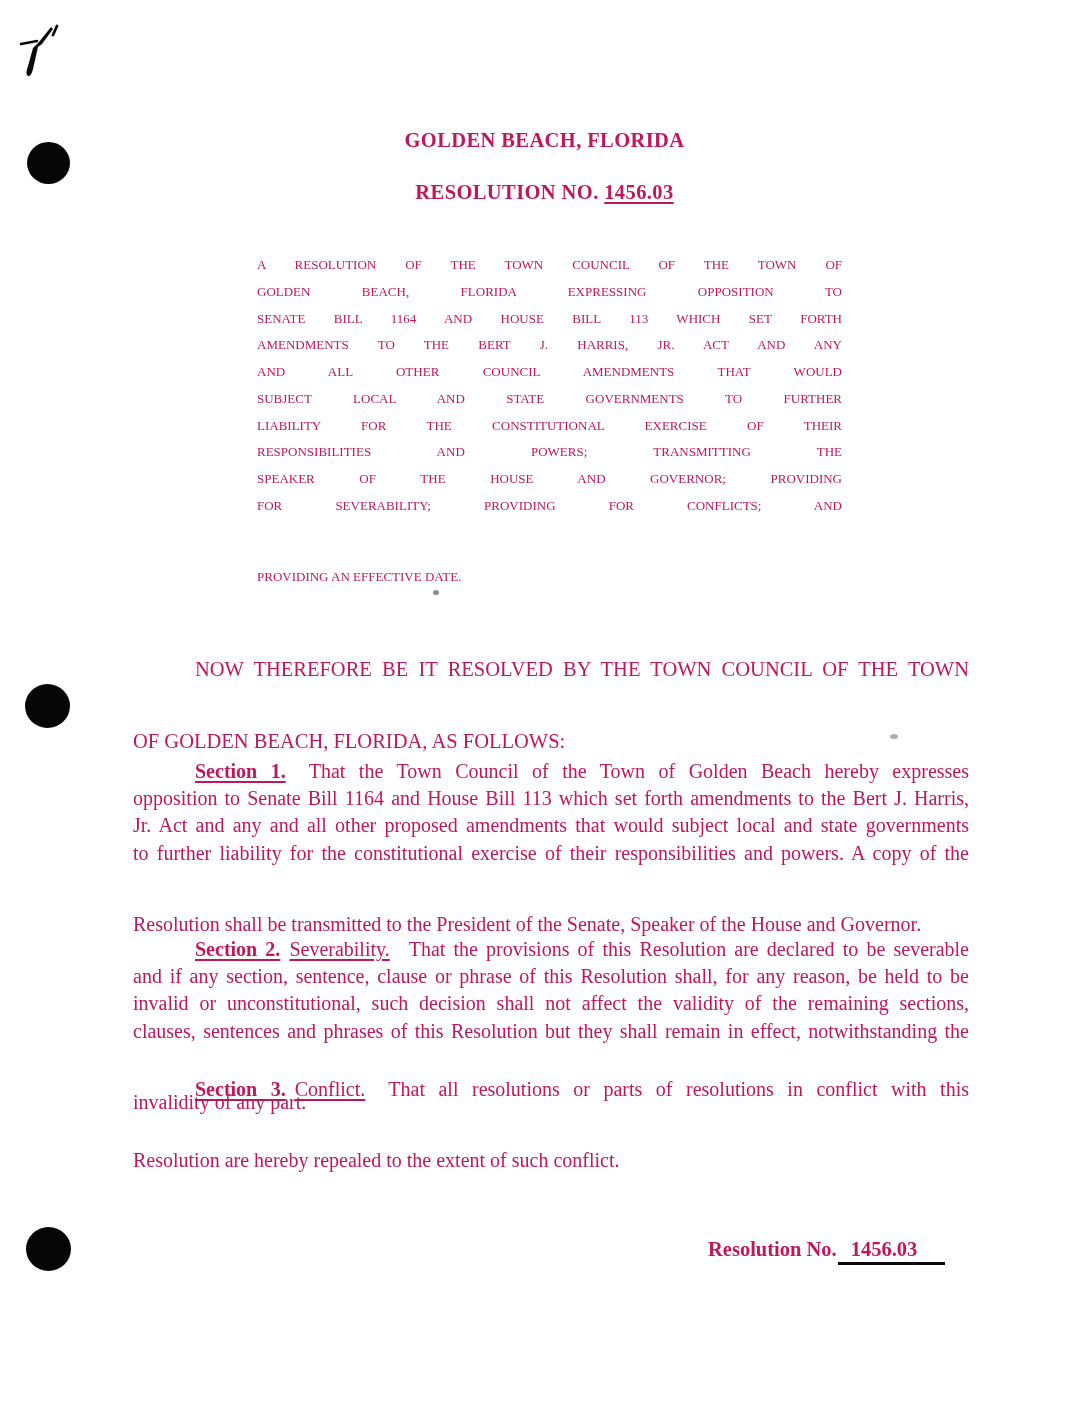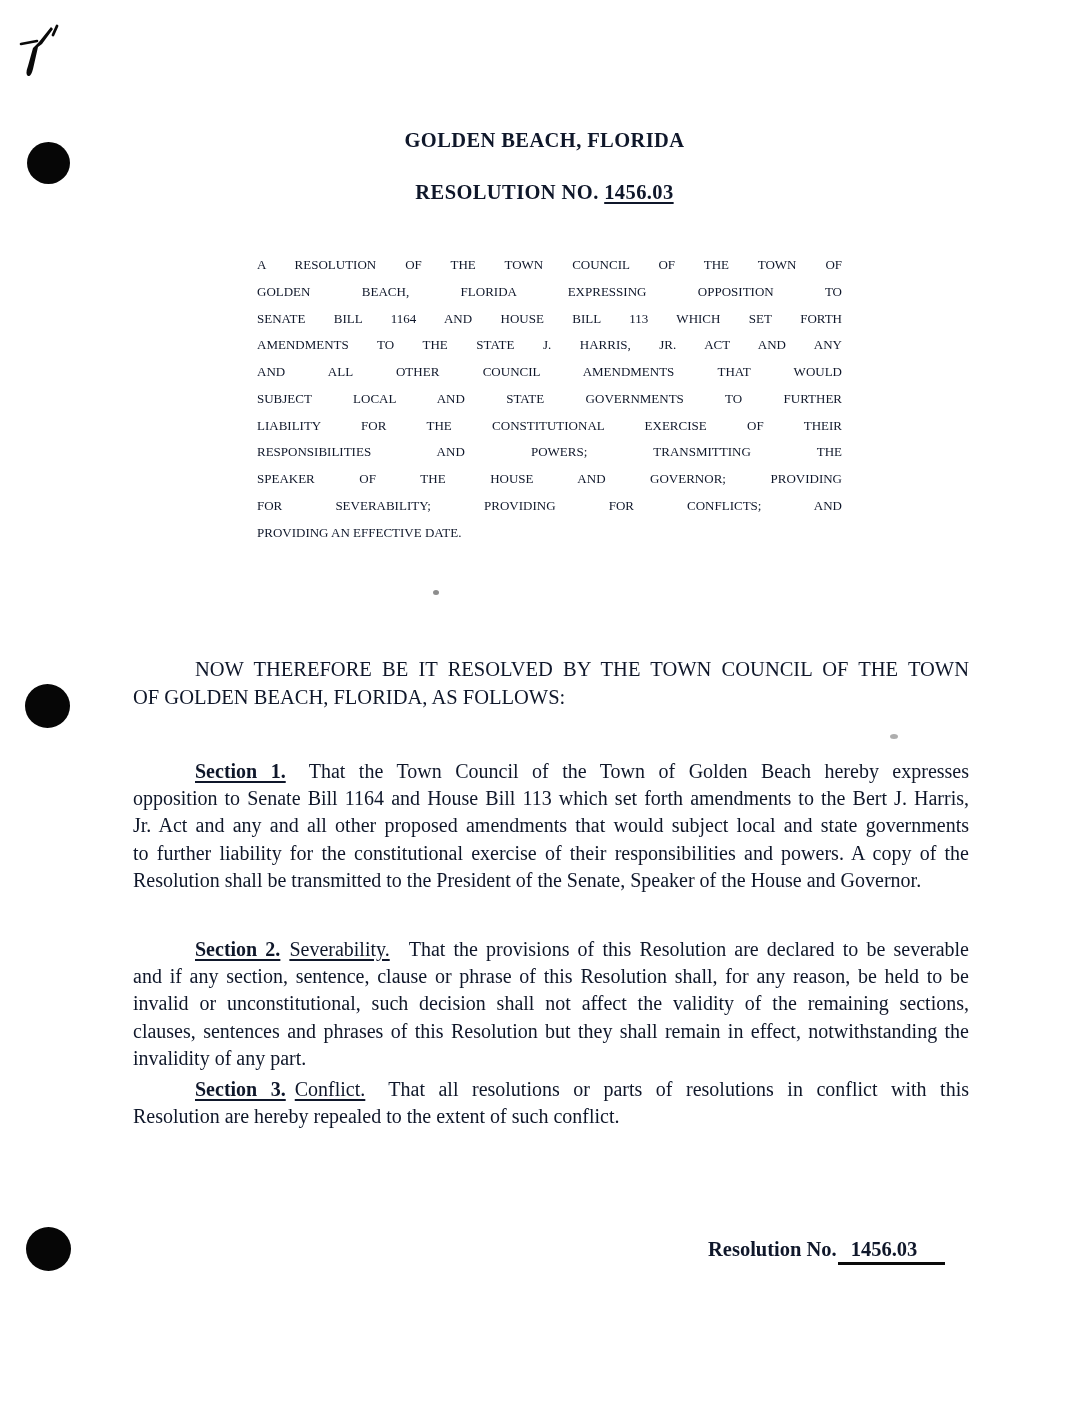--- a/index.html
+++ b/index.html
@@ -6,21 +6,21 @@
     margin: 0;
     padding: 0;
     background: #ffffff;
   }
   .page {
     position: relative;
     width: 1089px;
     height: 1406px;
     background: #ffffff;
     font-family: "Liberation Serif", "DejaVu Serif", serif;
-    color: #0f172a;
+    color: #be185d;
     overflow: hidden;
   }
   
   .punch {
     position: absolute;
     background: #060606;
     border-radius: 50%;
   }
   .punch-1 { left: 27px; top: 142px; width: 43px; height: 42px; }
   .punch-2 { left: 25px; top: 684px; width: 45px; height: 44px; }
@@ -68,20 +68,21 @@
   }
   .title-block .line { white-space: normal; }
 
   .line {
     text-align: justify;
     text-align-last: justify;
   }
   .line.last {
     text-align: left;
     text-align-last: left;
+    margin-top: 44px;
   }
   .indent { padding-left: 62px; }
 
   .resolved {
     position: absolute;
     left: 133px;
     top: 655px;
     width: 836px;
     font-weight: normal;
     font-size: 20.5px;
@@ -139,21 +140,21 @@
   <div class="header-line header-1">GOLDEN BEACH, FLORIDA</div>
   <div class="header-line header-2">
     <span>RESOLUTION NO.</span>
     <span class="u">1456.03</span>
   </div>
 
   <div class="title-block">
     <div class="line">A RESOLUTION OF THE TOWN COUNCIL OF THE TOWN OF</div>
     <div class="line">GOLDEN BEACH, FLORIDA EXPRESSING OPPOSITION TO</div>
     <div class="line">SENATE BILL 1164 AND HOUSE BILL 113 WHICH SET FORTH</div>
-    <div class="line">AMENDMENTS TO THE STATE J. HARRIS, JR. ACT AND ANY</div>
+    <div class="line">AMENDMENTS TO THE BERT J. HARRIS, JR. ACT AND ANY</div>
     <div class="line">AND ALL OTHER COUNCIL AMENDMENTS THAT WOULD</div>
     <div class="line">SUBJECT LOCAL AND STATE GOVERNMENTS TO FURTHER</div>
     <div class="line">LIABILITY FOR THE CONSTITUTIONAL EXERCISE OF THEIR</div>
     <div class="line">RESPONSIBILITIES AND POWERS; TRANSMITTING THE</div>
     <div class="line">SPEAKER OF THE HOUSE AND GOVERNOR; PROVIDING</div>
     <div class="line">FOR SEVERABILITY; PROVIDING FOR CONFLICTS; AND</div>
     <div class="line last">PROVIDING AN EFFECTIVE DATE.</div>
   </div>
 
   <div class="resolved">

